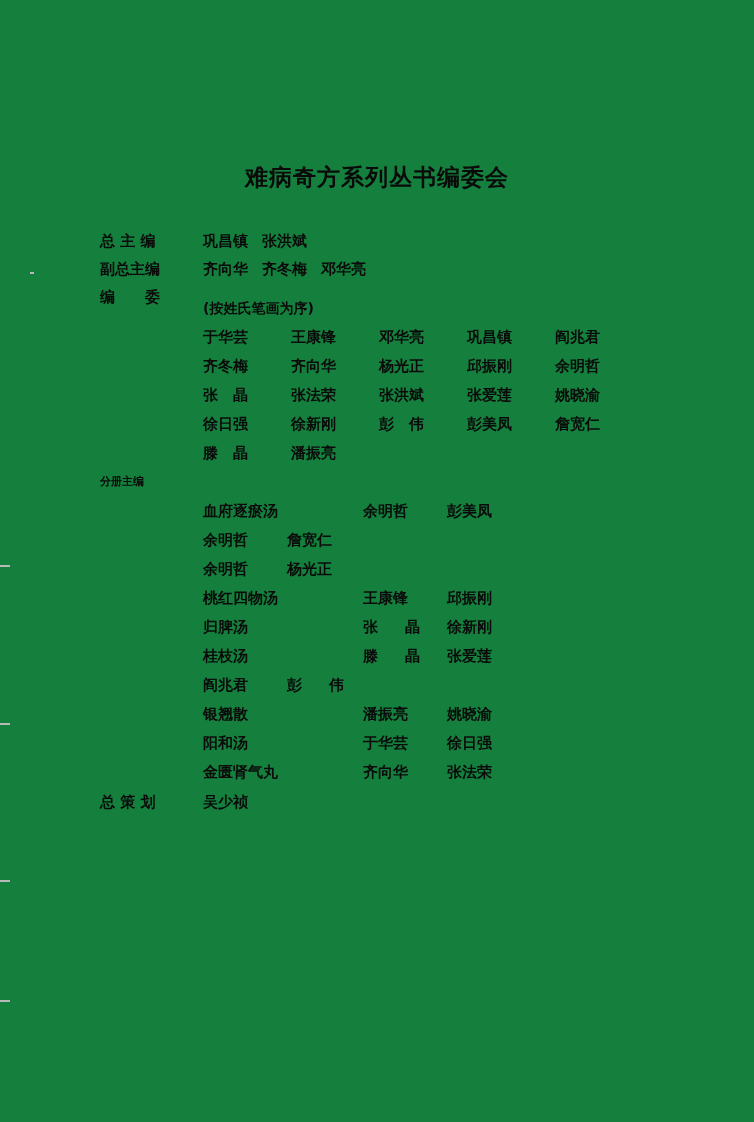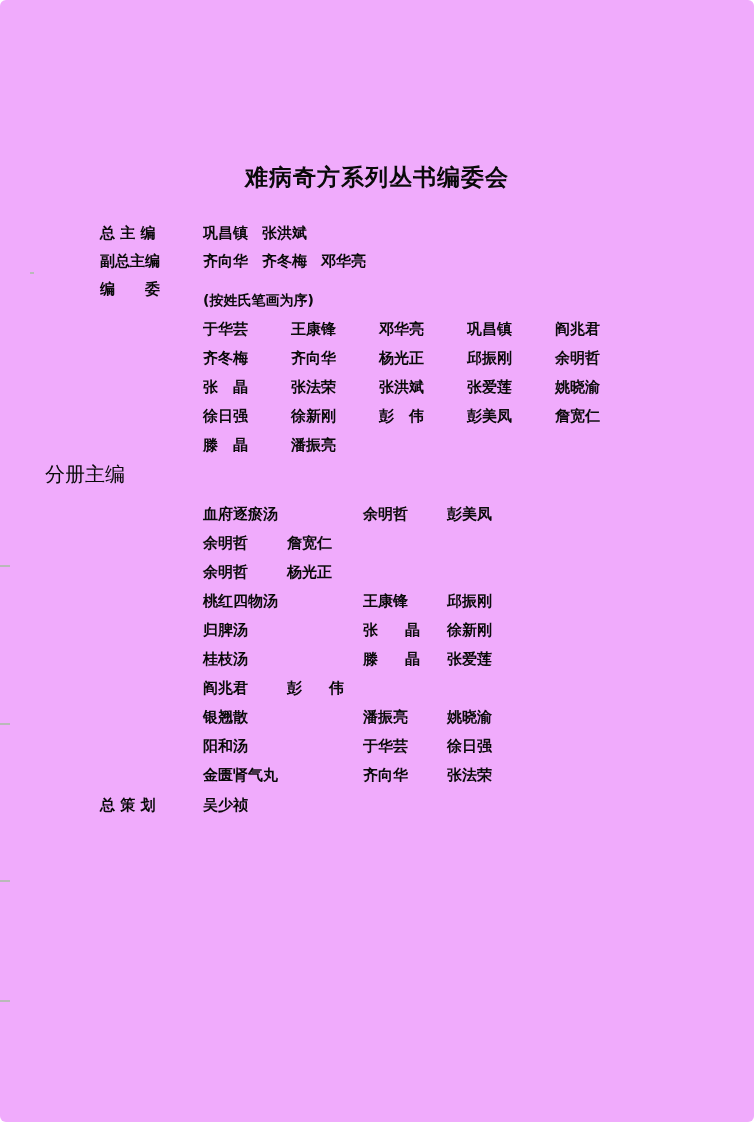--- a/index.html
+++ b/index.html
@@ -12,22 +12,21 @@
     height: 1122px;
     position: relative;
     font-family: "DejaVu Sans", "Liberation Sans", sans-serif;
     color: #000000;
     overflow: hidden;
   }
 
   .page {
     position: absolute;
     inset: 0;
-    background: #f0abfc;
-    border-radius: 6px;
+    background: #15803d;
   }
 
   
   .edge-mark {
     position: absolute;
     background: #b9b9b9;
   }
   .edge-mark.m1 { left: 30px;  top: 272px; width: 4px;  height: 2px; }
   .edge-mark.m2 { left: 0px;   top: 565px; width: 10px; height: 2px; }
   .edge-mark.m3 { left: 0px;   top: 723px; width: 10px; height: 2px; }
@@ -42,21 +41,21 @@
     text-align: center;
     font-size: 23px;
     font-weight: bold;
     letter-spacing: 1px;
     color: #0a0a0a;
     font-family: "DejaVu Sans", "Liberation Sans", sans-serif;
   }
 
   .content {
     position: absolute;
-    top: 220px;
+    top: 228px;
     left: 0;
     width: 656px;
   }
 
   .row {
     display: flex;
     align-items: flex-start;
     margin-bottom: 2px;
   }
 
@@ -109,21 +108,21 @@
     font-size: 15px;
     font-weight: bold;
     white-space: nowrap;
     color: #0a0a0a;
     letter-spacing: 0px;
   }
 
   
   .vol-block {
     margin-left: 203px;
-    margin-top: 12px;
+    margin-top: 1px;
   }
   .vol-row {
     display: flex;
     line-height: 29px;
   }
   .vol-title {
     width: 160px;
     min-width: 160px;
     font-size: 15px;
     font-weight: bold;
@@ -136,23 +135,23 @@
     font-size: 15px;
     font-weight: bold;
     white-space: nowrap;
     color: #0a0a0a;
   }
   .vol-ed.sp {
     letter-spacing: 6px;
   }
 
   .section-label {
-    margin-left: 45px;
-    font-size: 20px;
-    font-weight: normal;
+    margin-left: 100px;
+    font-size: 11px;
+    font-weight: bold;
     line-height: 28px;
     color: #0a0a0a;
   }
 </style>
 </head>
 <body>
 
 <div class="page">
 
   <div class="edge-mark m1"></div>

